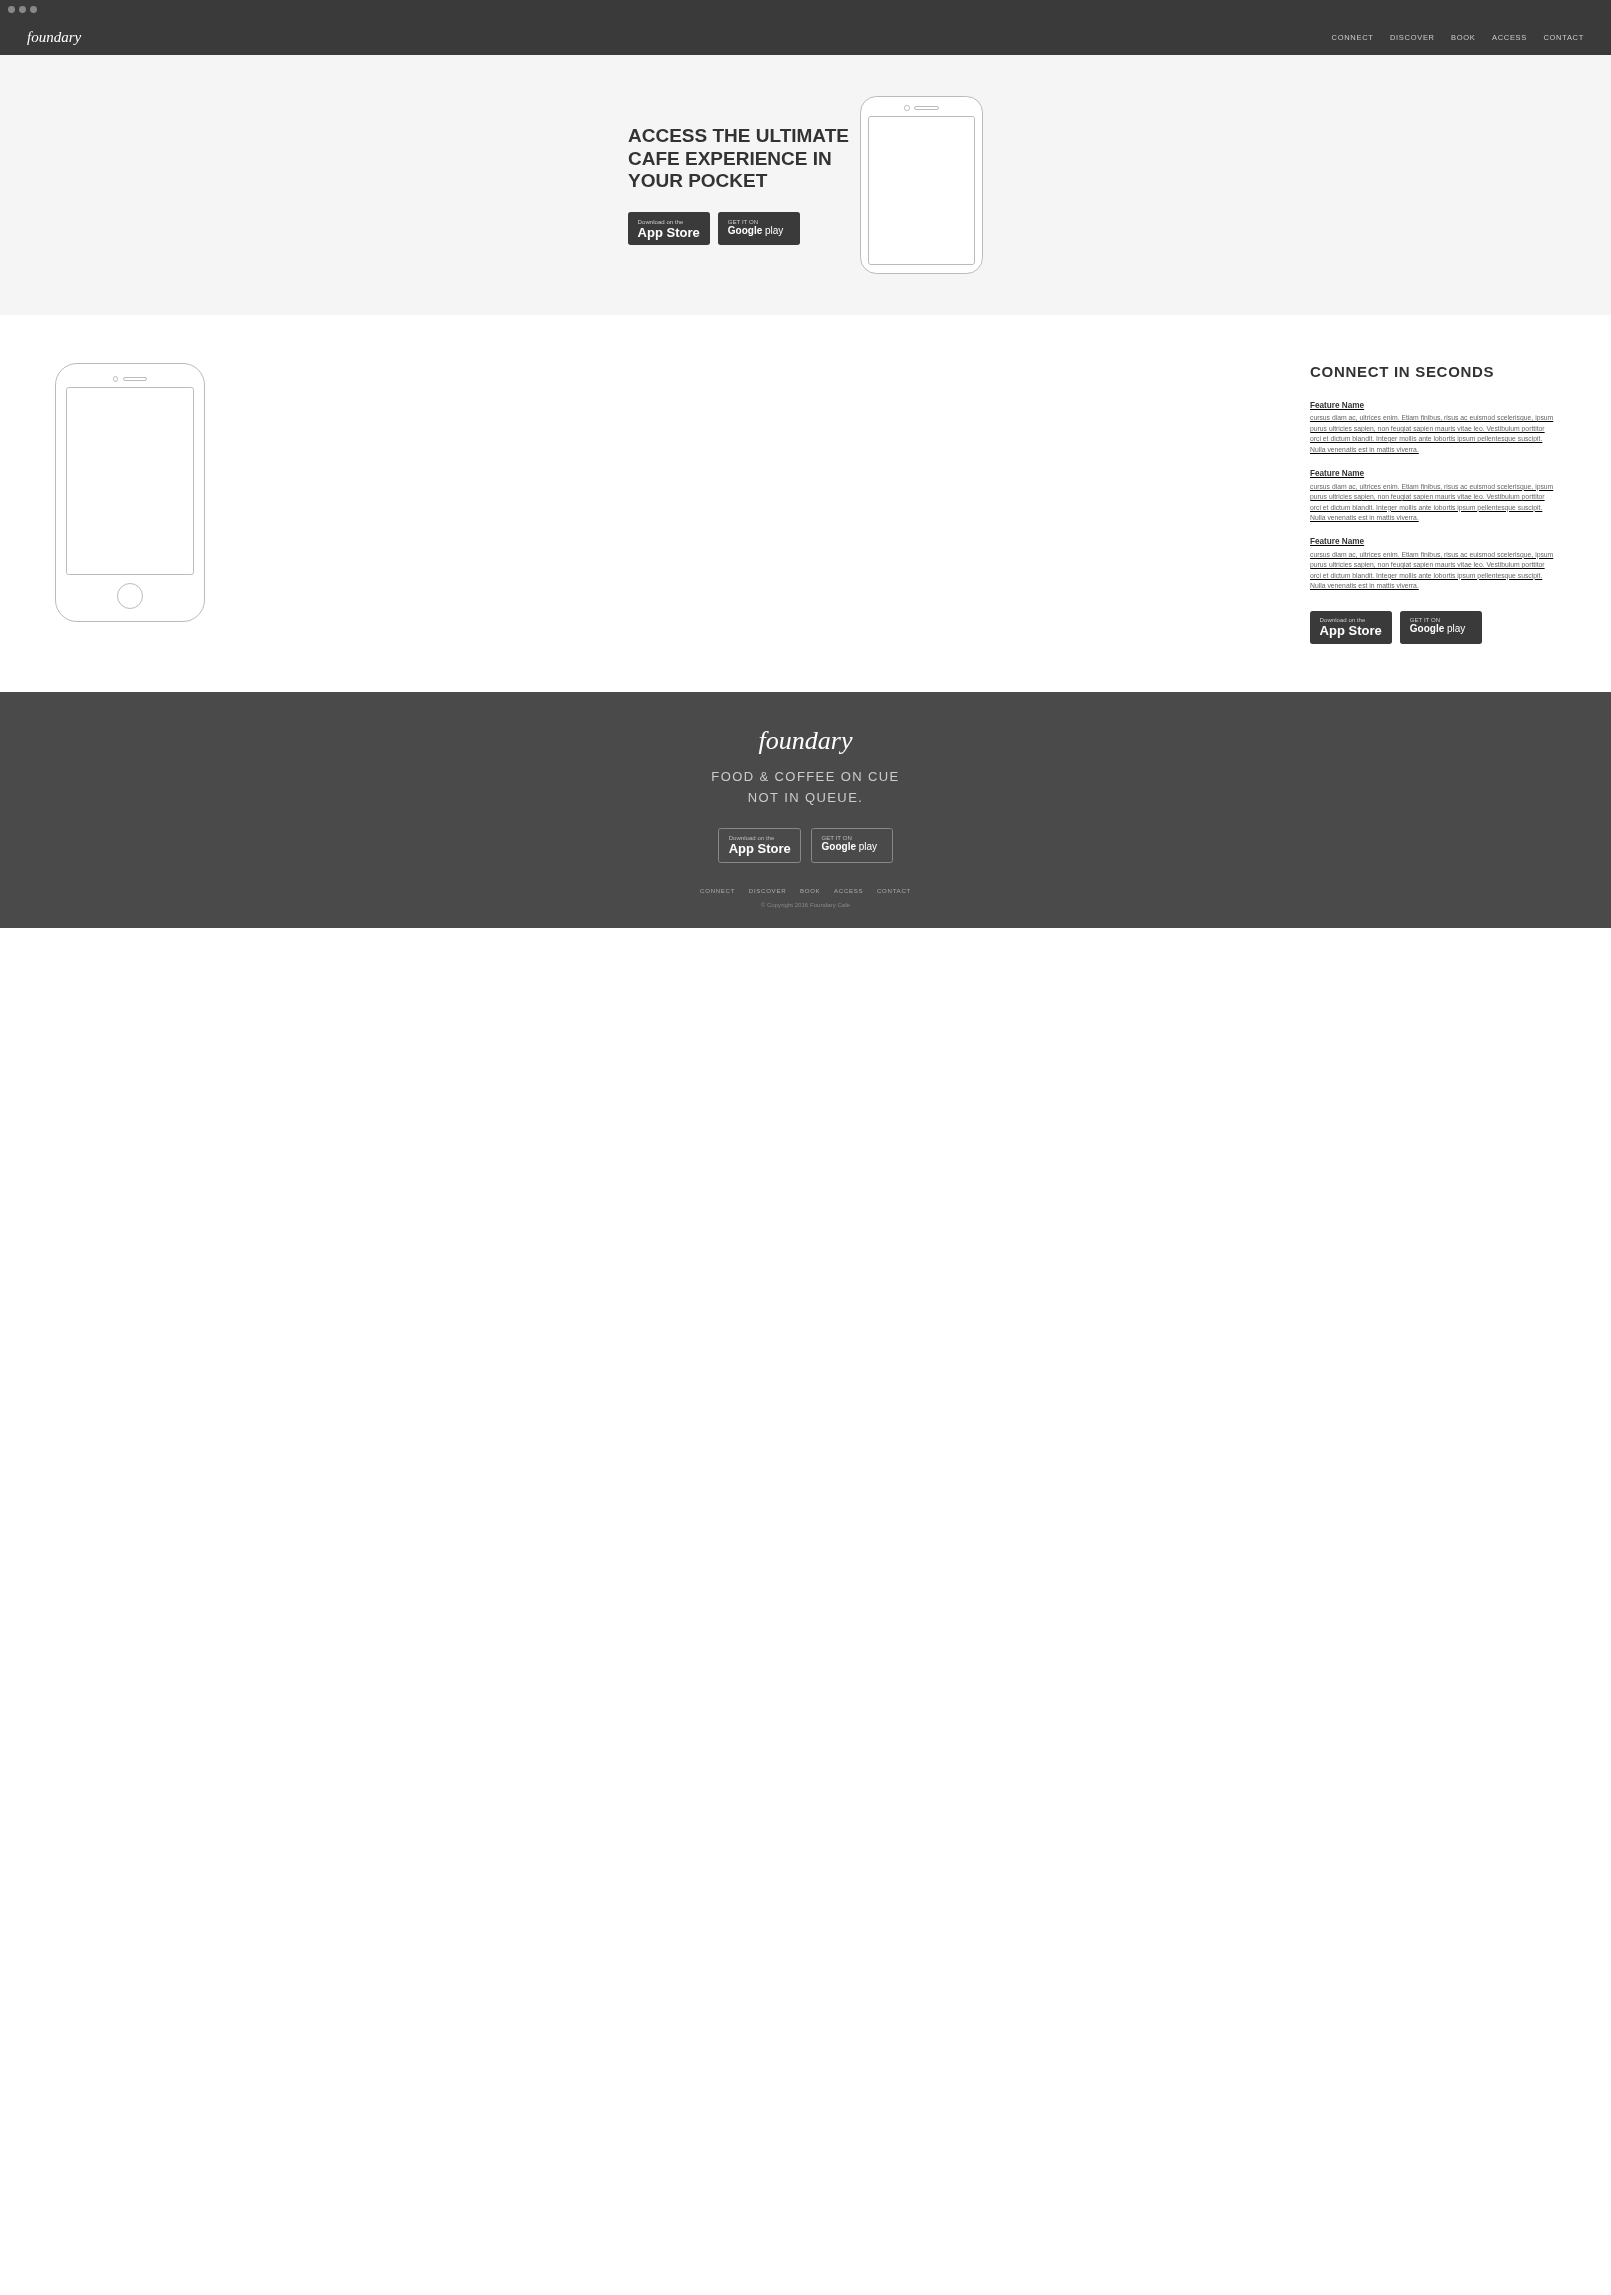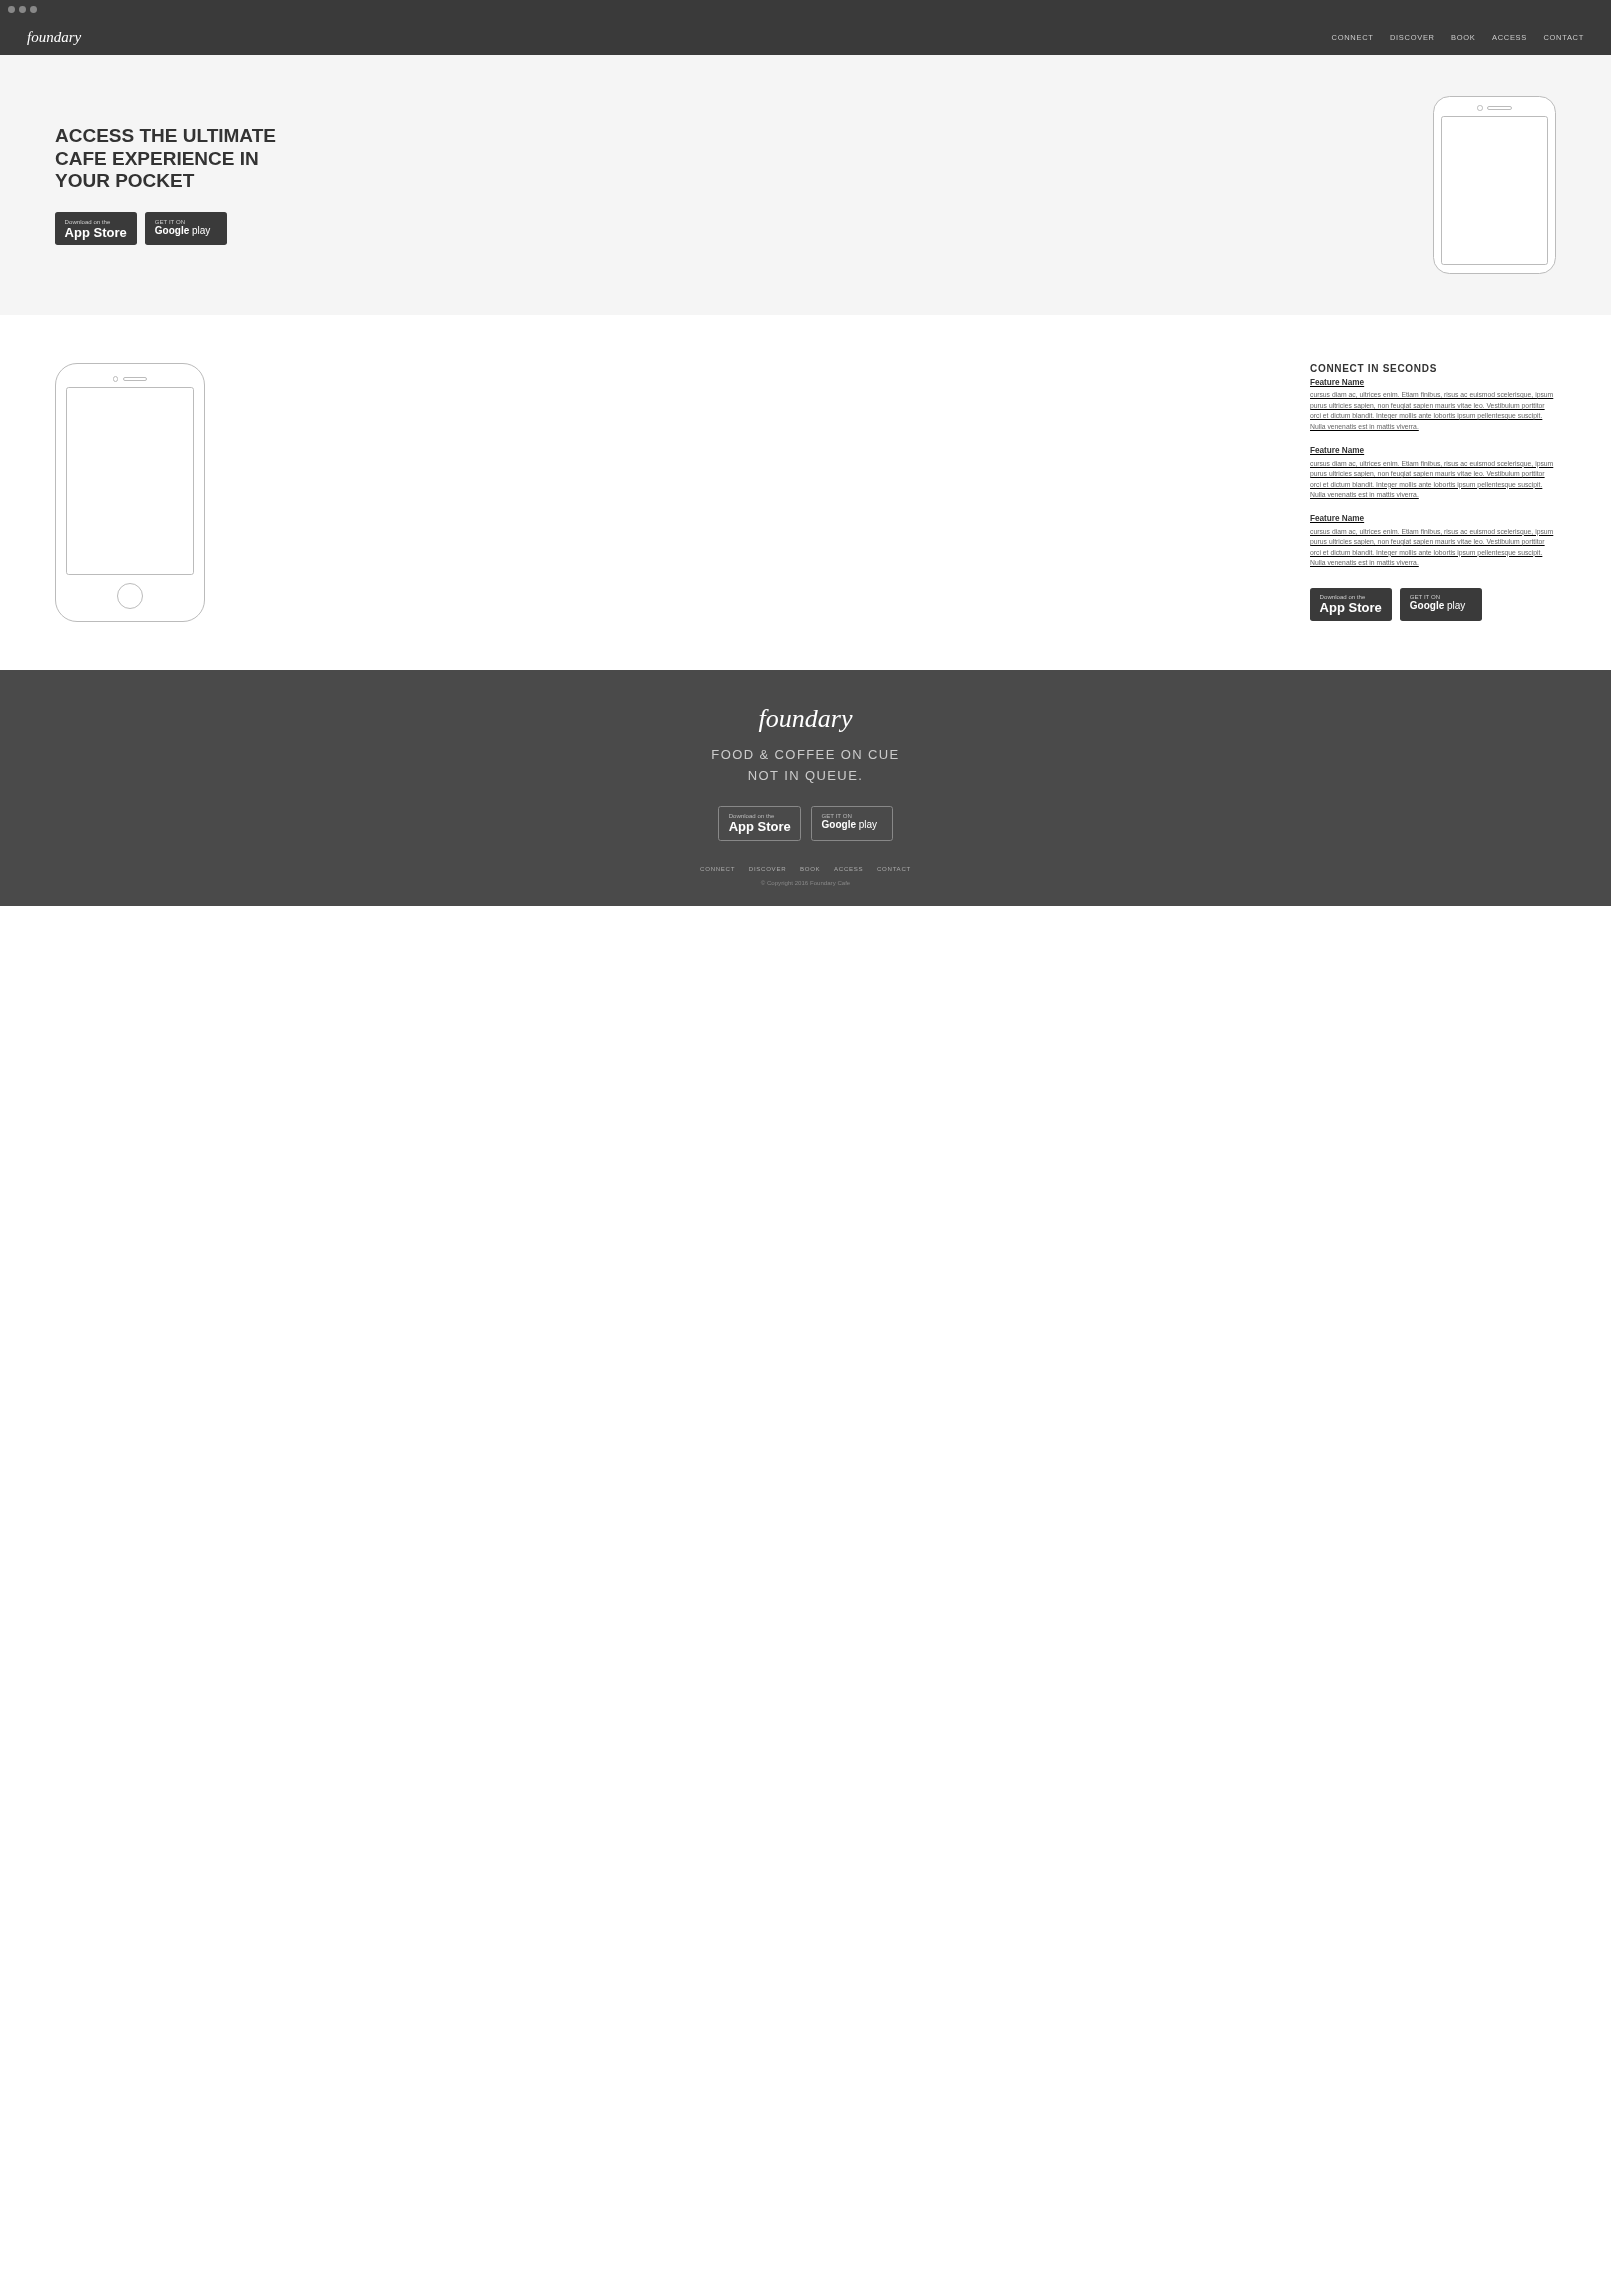--- a/index.html
+++ b/index.html
@@ -45,21 +45,21 @@
       letter-spacing: 0.7px;
       text-decoration: none;
       cursor: pointer;
     }
 
     
     .hero {
       background: #f5f5f5;
       display: flex;
       align-items: center;
-      justify-content: space-between;
+      justify-content: center;
       padding: 41px 55px 41px 55px;
       min-height: 218px;
     }
     .hero-content {
       max-width: 232px;
     }
     .hero-title {
       font-size: 19px;
       font-weight: 900;
       color: #333;
@@ -174,25 +174,25 @@
       align-items: flex-start;
       justify-content: space-between;
       padding: 48px 55px;
       gap: 34px;
     }
     .features-content {
       flex: 1;
       max-width: 246px;
     }
     .features-title {
-      font-size: 10px;
+      font-size: 15px;
       font-weight: 900;
       color: #333;
       text-transform: uppercase;
-      margin-bottom: 4px;
+      margin-bottom: 21px;
       letter-spacing: 0.7px;
     }
     .feature-item {
       margin-bottom: 13.7px;
       text-decoration: underline;
     }
     .feature-name {
       font-size: 8.2px;
       font-weight: bold;
       color: #333;

